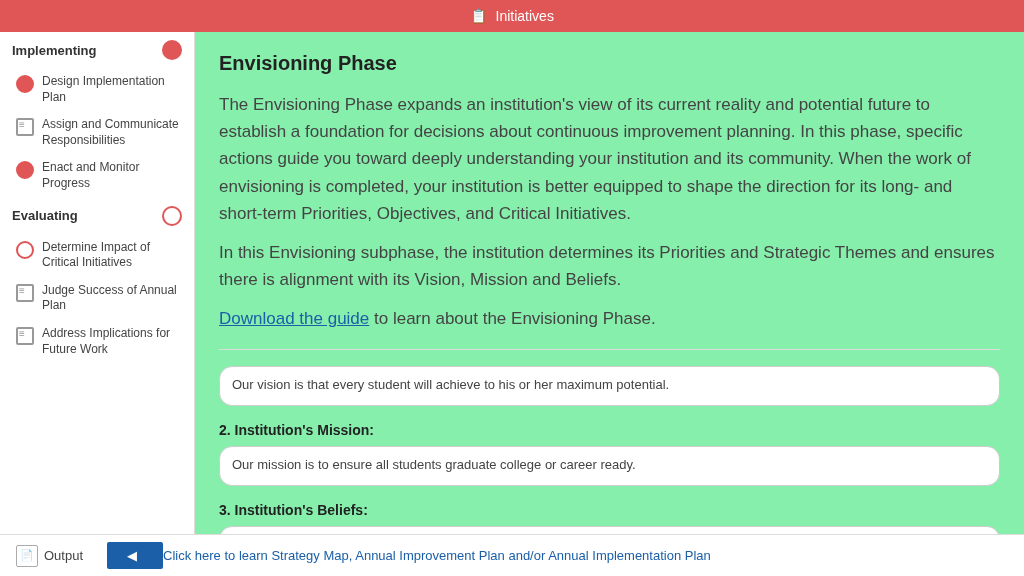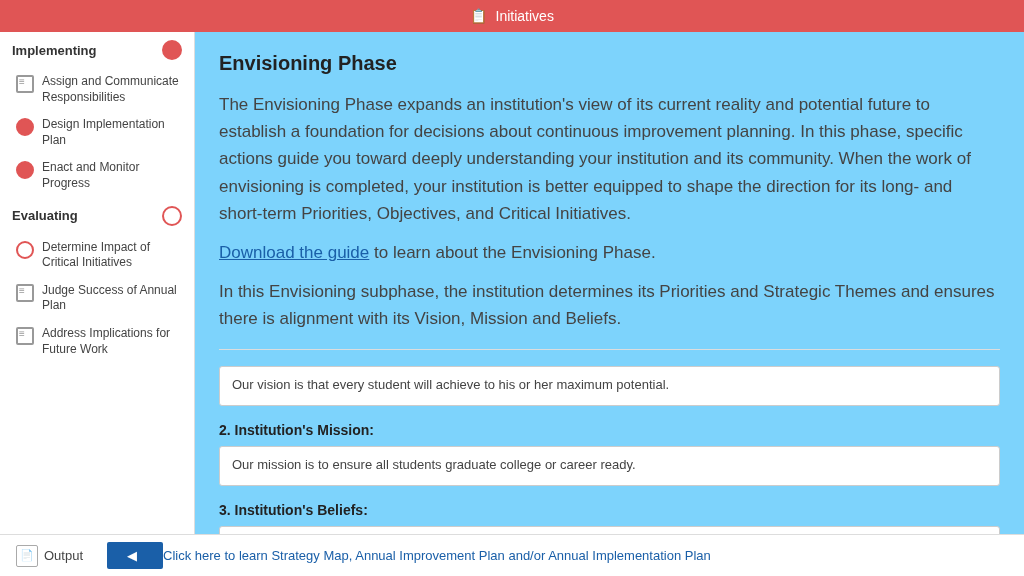--- a/index.html
+++ b/index.html
@@ -94,21 +94,21 @@
       left: 1px;
       font-size: 10px;
       color: #999;
     }
 
     
     .content {
       flex: 1;
       overflow-y: auto;
       padding: 20px 24px;
-      background: #7dd3fc;
+      background: #86efac;
     }
 
     .content h1 {
       font-size: 20px;
       font-weight: bold;
       color: #222;
       margin-bottom: 16px;
     }
 
     .content p {
@@ -126,21 +126,21 @@
 
     .field-label {
       font-size: 14px;
       font-weight: bold;
       color: #222;
       margin-bottom: 8px;
     }
 
     .field-box {
       border: 1px solid #ccc;
-      border-radius: 3px;
+      border-radius: 13px;
       padding: 10px 12px;
       font-size: 13px;
       color: #444;
       margin-bottom: 16px;
       background: #fff;
       min-height: 40px;
     }
 
     
     .footer {
@@ -205,27 +205,27 @@
 <div class="main-layout">
 
   <div class="sidebar">
 
     <div class="section-header">
       <span>Implementing</span>
       <span class="section-toggle"></span>
     </div>
 
     <div class="sidebar-item">
+      <span class="item-icon filled"></span>
+      <span>Design Implementation Plan</span>
+    </div>
+
+    <div class="sidebar-item">
       <span class="item-icon doc"></span>
       <span>Assign and Communicate Responsibilities</span>
-    </div>
-
-    <div class="sidebar-item">
-      <span class="item-icon filled"></span>
-      <span>Design Implementation Plan</span>
     </div>
 
     <div class="sidebar-item">
       <span class="item-icon filled"></span>
       <span>Enact and Monitor Progress</span>
     </div>
 
     <div class="section-header">
       <span>Evaluating</span>
       <span class="section-toggle empty"></span>
@@ -246,22 +246,22 @@
       <span>Address Implications for Future Work</span>
     </div>
 
   </div>
 
   <div class="content">
 
     <h1>Envisioning Phase</h1>
 
     <p>The Envisioning Phase expands an institution's view of its current reality and potential future to establish a foundation for decisions about continuous improvement planning. In this phase, specific actions guide you toward deeply understanding your institution and its community. When the work of envisioning is completed, your institution is better equipped to shape the direction for its long- and short-term Priorities, Objectives, and Critical Initiatives.</p>
+    <p>In this Envisioning subphase, the institution determines its Priorities and Strategic Themes and ensures there is alignment with its Vision, Mission and Beliefs.</p>
     <p><a href="#" style="color:#1a5fa8;">Download the guide</a> to learn about the Envisioning Phase.</p>
-    <p>In this Envisioning subphase, the institution determines its Priorities and Strategic Themes and ensures there is alignment with its Vision, Mission and Beliefs.</p>
 
     <hr class="divider">
 
     <div class="field-box">Our vision is that every student will achieve to his or her maximum potential.</div>
 
     <div class="field-label">2. Institution's Mission:</div>
     <div class="field-box">Our mission is to ensure all students graduate college or career ready.</div>
 
     <div class="field-label">3. Institution's Beliefs:</div>
     <div class="field-box">We believe all students can learn.</div>

